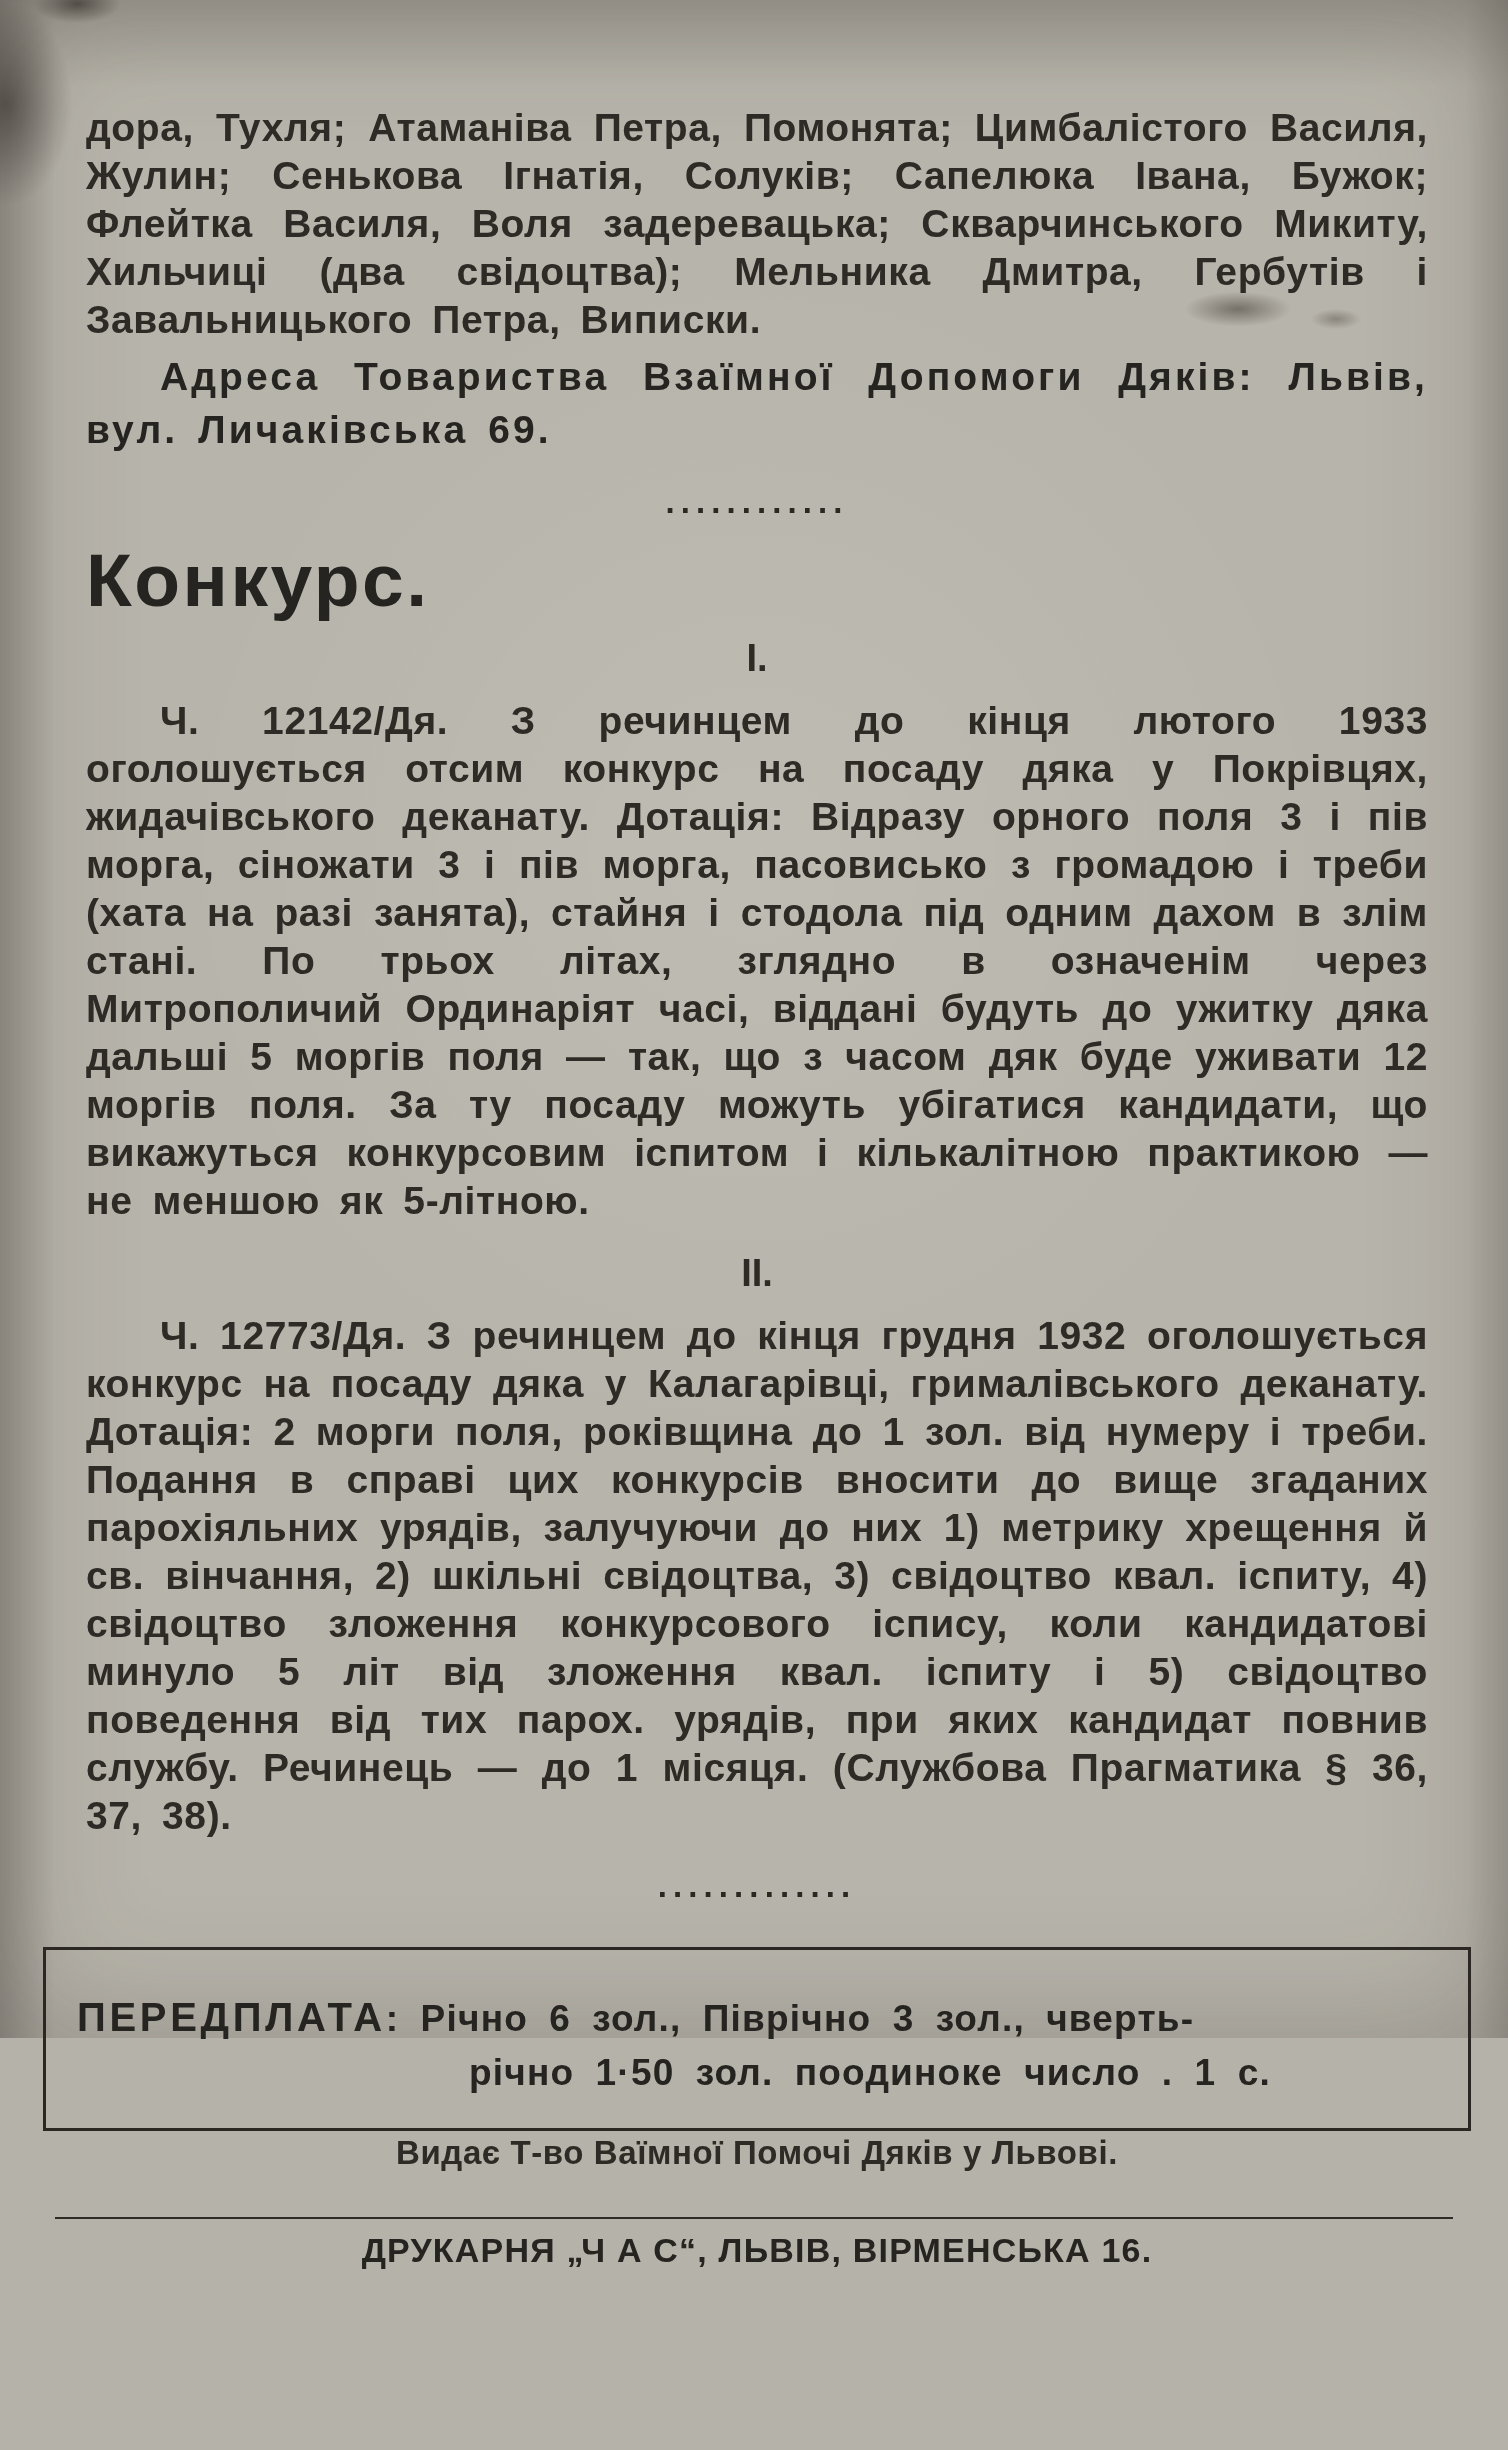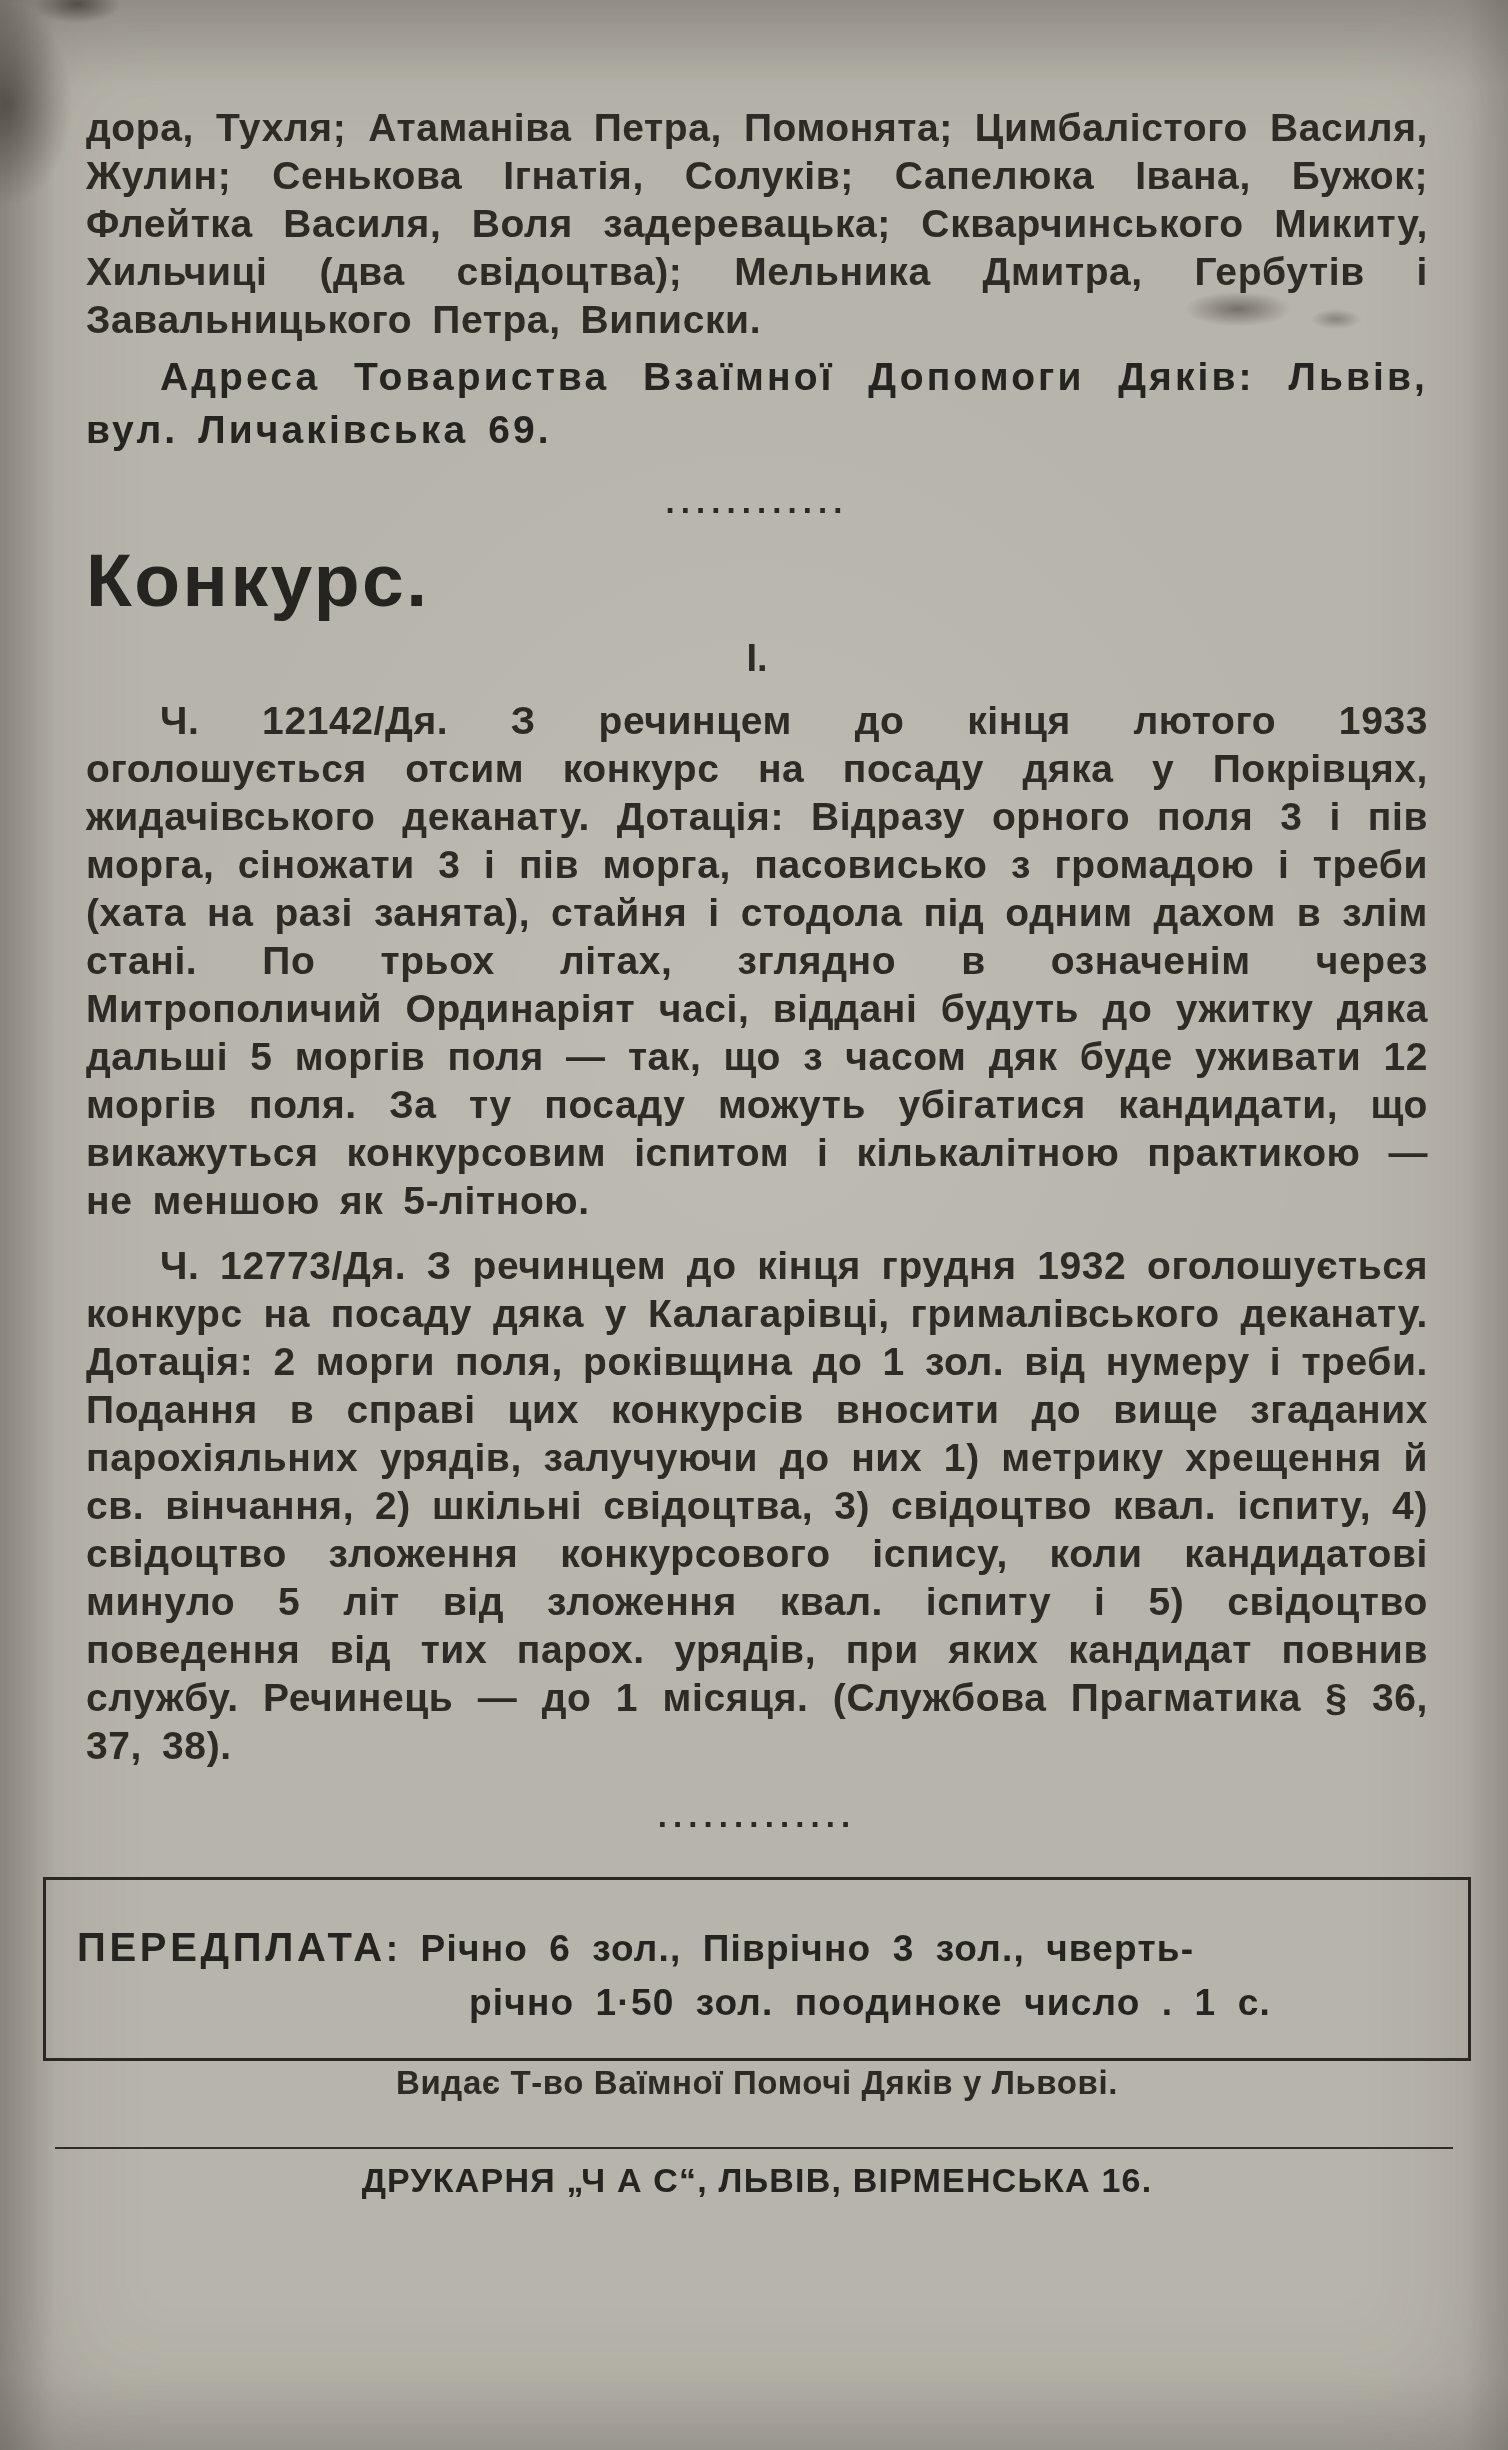--- a/index.html
+++ b/index.html
@@ -4,21 +4,21 @@
 <style>
   html,body{margin:0;padding:0;}
   body{
     width:1508px;height:2450px;
     font-family:"Liberation Sans","DejaVu Sans",sans-serif;
     background:#b5b2a9;
     overflow:hidden;
   }
   .page{
     position:relative;
-    width:1508px;height:2450px;
+    width:1508px;height:2038px;
     box-sizing:border-box;
     padding:104px 80px 0 86px;
     color:#2e2b26;
     background:
       radial-gradient(ellipse 92px 141px at 6.1px 104px, rgba(38,34,28,.55), rgba(38,34,28,0) 72%),
       radial-gradient(ellipse 58px 26px at 77px 3.7px, rgba(38,34,28,.6), rgba(38,34,28,0) 75%),
       radial-gradient(ellipse 74px 24.5px at 1238px 309px, rgba(52,47,38,.5), rgba(52,47,38,0) 72%),
       radial-gradient(ellipse 34px 13.5px at 1336px 319px, rgba(52,47,38,.35), rgba(52,47,38,0) 75%),
       radial-gradient(ellipse 60% 45% at 50% 42%, rgba(255,255,248,.10), rgba(255,255,248,0) 65%),
       linear-gradient(90deg, rgba(20,18,14,.20) 0px, rgba(20,18,14,0) 55px),
@@ -91,20 +91,21 @@
   <p class="address">Адреса Товариства Взаїмної Допомоги Дяків: Львів, вул. Личаківська 69.</p>
 
   <div class="divider">............</div>
 
   <h1 class="title">Конкурс.</h1>
 
   <div class="sec-label">I.</div>
 
   <p class="body-par indent sec-body">Ч. 12142/Дя. З речинцем до кінця лютого 1933 оголошується отсим конкурс на посаду дяка у Покрівцях, жидачівського деканату. Дотація: Відразу орного поля 3 і пів морга, сіножати 3 і пів морга, пасовисько з громадою і треби (хата на разі занята), стайня і стодола під одним дахом в злім стані. По трьох літах, зглядно в означенім через Митрополичий Ординаріят часі, віддані будуть до ужитку дяка дальші 5 моргів поля — так, що з часом дяк буде уживати 12 моргів поля. За ту посаду можуть убігатися кандидати, що викажуться конкурсовим іспитом і кількалітною практикою — не меншою як 5-літною.</p>
 
+  <div class="sec-label sec2-label">II.</div>
 
   <p class="body-par indent sec-body">Ч. 12773/Дя. З речинцем до кінця грудня 1932 оголошується конкурс на посаду дяка у Калагарівці, грималівського деканату. Дотація: 2 морги поля, роківщина до 1 зол. від нумеру і треби. Подання в справі цих конкурсів вносити до вище згаданих парохіяльних урядів, залучуючи до них 1) метрику хрещення й св. вінчання, 2) шкільні свідоцтва, 3) свідоцтво квал. іспиту, 4) свідоцтво зложення конкурсового іспису, коли кандидатові минуло 5 літ від зложення квал. іспиту і 5) свідоцтво поведення від тих парох. урядів, при яких кандидат повнив службу. Речинець — до 1 місяця. (Службова Прагматика § 36, 37, 38).</p>
 
   <div class="divider">.............</div>
 
   <div class="sub-box">
     <div class="sub-line">
       <span class="sub-brand">ПЕРЕДПЛАТА</span><span>: Річно 6 зол., Піврічно 3 зол., чверть-</span>
     </div>
     <div class="sub-line sub-line2">річно 1·50 зол. поодиноке число . 1 с.</div>

